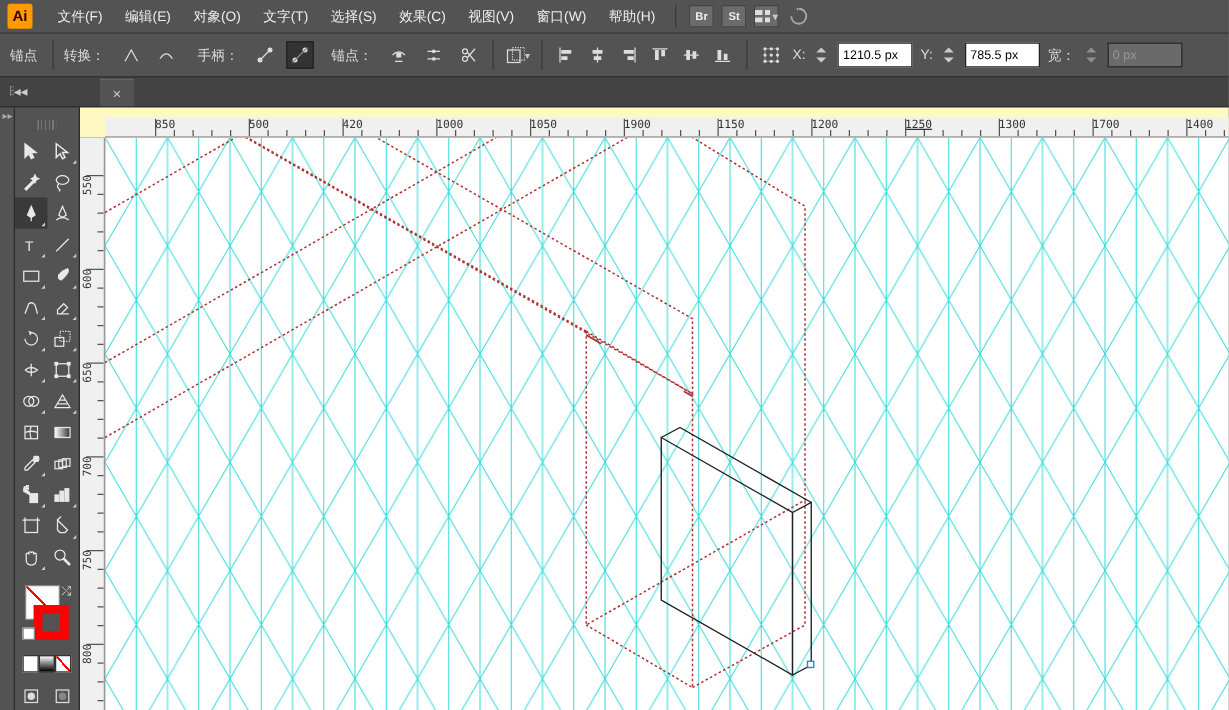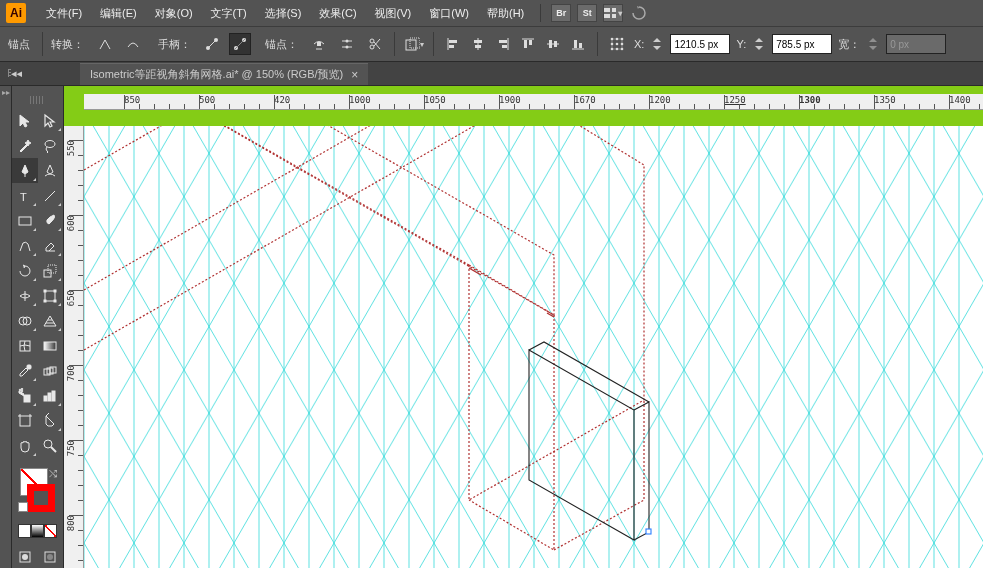--- a/index.html
+++ b/index.html
@@ -42,21 +42,21 @@
 .minirow{display:flex;height:16px;margin:2px 6px;gap:0}
 .mini{flex:1;height:14px;border:1px solid #333}
 .m-white{background:#fff}
 .m-grad{background:linear-gradient(#fff,#000)}
 .m-none{background:#fff;position:relative}
 .m-none::after{content:"";position:absolute;inset:0;background:linear-gradient(to top right,transparent 45%,red 45%,red 55%,transparent 55%)}
 .mode-row{display:flex;height:22px;margin-top:4px}
 .mode{width:26px;display:flex;align-items:center;justify-content:center}
 .mode svg{fill:#ddd}
 .vruler{position:absolute;left:64px;top:110px;width:20px;bottom:0;background:#f0f0f0;border-right:1px solid #999;overflow:hidden;z-index:2}
-.hruler{position:absolute;left:64px;top:86px;right:0;height:40px;background:#84cc16;z-index:3}
+.hruler{position:absolute;left:64px;top:86px;right:0;height:24px;background:#fef9c3;z-index:3}
 .hruler-inner{position:absolute;left:20px;top:8px;right:0;height:16px;background:#f0f0f0;border-bottom:1px solid #999;overflow:hidden}
 .rlabel{position:absolute;font-size:9px;color:#333;font-family:monospace}
 .hruler-inner .rlabel{top:1px}
 .vruler .rlabel{left:2px;writing-mode:vertical-rl;text-orientation:mixed;transform:rotate(180deg)}
 .rtick{position:absolute;background:#555}
 .hruler-inner .rtick{bottom:0;width:1px;height:5px}
 .hruler-inner .rtick.mj{height:14px}
 .vruler .rtick{right:0;height:1px;width:5px}
 .vruler .rtick.mj{width:14px}
 .canvas{position:absolute;left:84px;top:110px;right:0;bottom:0;background:#fff;overflow:hidden}
@@ -239,21 +239,20 @@
         <path d="M5 1 L9 5 L1 5 Z" fill="#ccc"></path>
         <path d="M5 13 L9 9 L1 9 Z" fill="#ccc"></path>
       </svg>
     </div>
   <input class="coord-in disabled" value="0 px" style="">
 </div>
 
 <div class="tabbar">
   <div class="tab-handle">◂◂</div>
   <div class="tab">
-    <span>Isometric等距视角斜角网格.ai* @ 150% (RGB/预览)</span>
     <span class="tab-close">×</span>
   </div>
 </div>
 
 <div class="lpanel">
   <div class="collapse-arrows">▸▸</div>
 </div>
 
 <div class="toolbox">
   <div class="toolbox-grip"></div>
@@ -540,45 +539,45 @@
       <div class="rtick" style="left: 355px;"></div>
       <div class="rtick" style="left: 370px;"></div>
       <div class="rtick" style="left: 385px;"></div>
       <div class="rtick" style="left: 400px;"></div>
       <span class="rlabel" style="left: 415px;">1900</span>
       <div class="rtick mj" style="left: 415px;"></div>
       <div class="rtick" style="left: 430px;"></div>
       <div class="rtick" style="left: 445px;"></div>
       <div class="rtick" style="left: 460px;"></div>
       <div class="rtick" style="left: 475px;"></div>
-      <span class="rlabel" style="left: 490px;">1670</span>
+      <span class="rlabel" style="left: 490px;">1150</span>
       <div class="rtick mj" style="left: 490px;"></div>
       <div class="rtick" style="left: 505px;"></div>
       <div class="rtick" style="left: 520px;"></div>
       <div class="rtick" style="left: 535px;"></div>
       <div class="rtick" style="left: 550px;"></div>
       <span class="rlabel" style="left: 565px;">1200</span>
       <div class="rtick mj" style="left: 565px;"></div>
       <div class="rtick" style="left: 580px;"></div>
       <div class="rtick" style="left: 595px;"></div>
       <div class="rtick" style="left: 610px;"></div>
       <div class="rtick" style="left: 625px;"></div>
       <span class="rlabel" style="left: 640px; text-decoration: underline;">1250</span>
       <div class="rtick mj" style="left: 640px;"></div>
       <div class="rtick" style="left: 655px;"></div>
       <div class="rtick" style="left: 670px;"></div>
       <div class="rtick" style="left: 685px;"></div>
       <div class="rtick" style="left: 700px;"></div>
-      <span class="rlabel" style="left: 715px; font-weight: bold;">1300</span>
+      <span class="rlabel" style="left: 715px;">1300</span>
       <div class="rtick mj" style="left: 715px;"></div>
       <div class="rtick" style="left: 730px;"></div>
       <div class="rtick" style="left: 745px;"></div>
       <div class="rtick" style="left: 760px;"></div>
       <div class="rtick" style="left: 775px;"></div>
-      <span class="rlabel" style="left: 790px;">1350</span>
+      <span class="rlabel" style="left: 790px;">1700</span>
       <div class="rtick mj" style="left: 790px;"></div>
       <div class="rtick" style="left: 805px;"></div>
       <div class="rtick" style="left: 820px;"></div>
       <div class="rtick" style="left: 835px;"></div>
       <div class="rtick" style="left: 850px;"></div>
       <span class="rlabel" style="left: 865px;">1400</span>
       <div class="rtick mj" style="left: 865px;"></div>
       <div class="rtick" style="left: 880px;"></div>
       <div class="rtick" style="left: 895px;"></div>
     </div>

